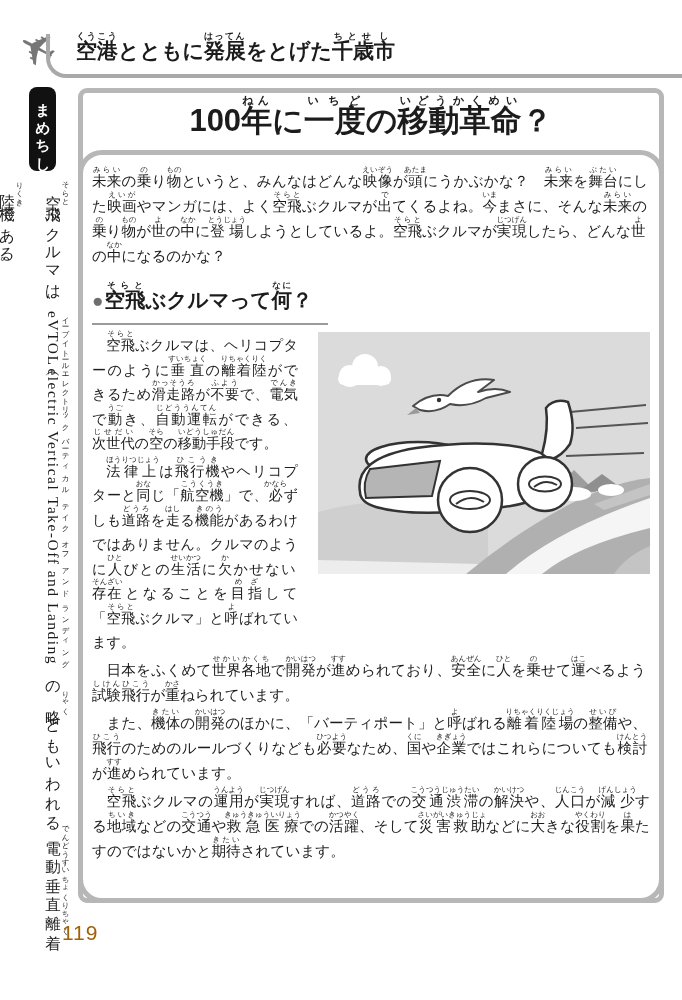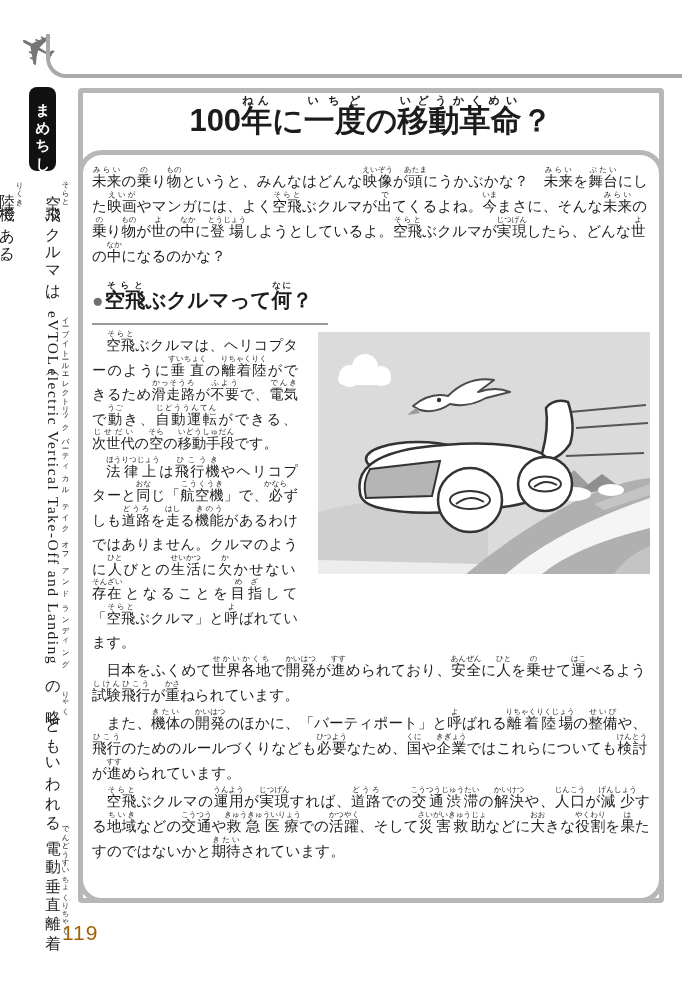--- a/index.html
+++ b/index.html
@@ -24,21 +24,21 @@
            writing-mode: vertical-rl; font-size: 14.5px; font-weight: bold;
            text-align: center; line-height: 27px; letter-spacing: 2px; }
   .vtext { position: absolute; left: 30px; top: 176px; height: 762px; width: 46px;
            writing-mode: vertical-rl; text-orientation: mixed;
            font-family: "Liberation Serif", serif; font-size: 15.5px; line-height: 46px;
            letter-spacing: 1.5px; color: #1c1c1c; }
   .vtext rt { font-size: 7.5px; letter-spacing: 0; font-family: "Liberation Sans", sans-serif; }
 
   
   .content-box { position: absolute; left: 78px; top: 88px; width: 586px; height: 815px;
-                 border: 5px solid #b7b7b7; border-radius: 4px; background: #fff; }
+                 border: 5px solid #b7b7b7; border-radius: 9px; background: #fff; }
   .box-title { text-align: center; padding-top: 3px; font-size: 31px; font-weight: bold;
                line-height: 50px; white-space: nowrap; }
   .box-title rt { font-size: 11px; font-weight: bold; letter-spacing: 2px; }
   .inner-box { position: absolute; left: -5px; right: -5px; bottom: -5px; top: 57px;
                border: 5px solid #b7b7b7; border-radius: 24px; padding: 9px 9px 0 9px;
                background: #fff; overflow: hidden; }
 
   
   .intro { font-size: 14.6px; line-height: 25px; text-align: justify; margin: 2px 2px 6px 0; }
   p.jp { font-size: 14.6px; line-height: 25px; text-align: justify; text-indent: 1em; }
@@ -58,20 +58,21 @@
   .page-number { position: absolute; left: 62px; top: 921px; font-size: 21px;
                  letter-spacing: 1px; color: #a16207; }
 </style>
 </head>
 <body>
 
 <div class="page">
 
   <div class="plane"><span class="plane-inner">✈</span></div>
   <div class="header-rule"></div>
+  <h1 class="page-header"><ruby><span>空港</span><rt>くうこう</rt></ruby>とともに<ruby><span>発展</span><rt>はってん</rt></ruby>をとげた<ruby><span>千歳</span><rt>ちとせ</rt></ruby><ruby><span>市</span><rt>し</rt></ruby></h1>
 
   <div class="badge">まめちしき</div>
   <div class="vtext"><ruby><span>空飛</span><rt>そらと</rt></ruby>ぶクルマは、<ruby><span>eVTOL</span><rt>イーブイトール</rt></ruby>（<ruby><span>electric</span><rt>エレクトリック</rt></ruby> <ruby><span>Vertical</span><rt>バーティカル</rt></ruby> <ruby><span>Take-Off and Landing</span><rt>テイク オフ アンド ランディング</rt></ruby> の<ruby><span>略</span><rt>りゃく</rt></ruby>）ともいわれる<ruby><span>電動垂直離着陸機</span><rt>でんどうすいちょくりちゃくりくき</rt></ruby>である。</div>
 
   <main class="content-box">
     <div class="box-title">100<ruby><span>年</span><rt>ねん</rt></ruby>に<ruby><span>一度</span><rt>いちど</rt></ruby>の<ruby><span>移動革命</span><rt>いどうかくめい</rt></ruby>？</div>
 
     <div class="inner-box">
       <p class="intro"><ruby><span>未来</span><rt>みらい</rt></ruby>の<ruby><span>乗</span><rt>の</rt></ruby>り<ruby><span>物</span><rt>もの</rt></ruby>というと、みんなはどんな<ruby><span>映像</span><rt>えいぞう</rt></ruby>が<ruby><span>頭</span><rt>あたま</rt></ruby>にうかぶかな？　<ruby><span>未来</span><rt>みらい</rt></ruby>を<ruby><span>舞台</span><rt>ぶたい</rt></ruby>にした<ruby><span>映画</span><rt>えいが</rt></ruby>やマンガには、よく<ruby><span>空飛</span><rt>そらと</rt></ruby>ぶクルマが<ruby><span>出</span><rt>で</rt></ruby>てくるよね。<ruby><span>今</span><rt>いま</rt></ruby>まさに、そんな<ruby><span>未来</span><rt>みらい</rt></ruby>の<ruby><span>乗</span><rt>の</rt></ruby>り<ruby><span>物</span><rt>もの</rt></ruby>が<ruby><span>世</span><rt>よ</rt></ruby>の<ruby><span>中</span><rt>なか</rt></ruby>に<ruby><span>登場</span><rt>とうじょう</rt></ruby>しようとしているよ。<ruby><span>空飛</span><rt>そらと</rt></ruby>ぶクルマが<ruby><span>実現</span><rt>じつげん</rt></ruby>したら、どんな<ruby><span>世</span><rt>よ</rt></ruby>の<ruby><span>中</span><rt>なか</rt></ruby>になるのかな？</p>
 

